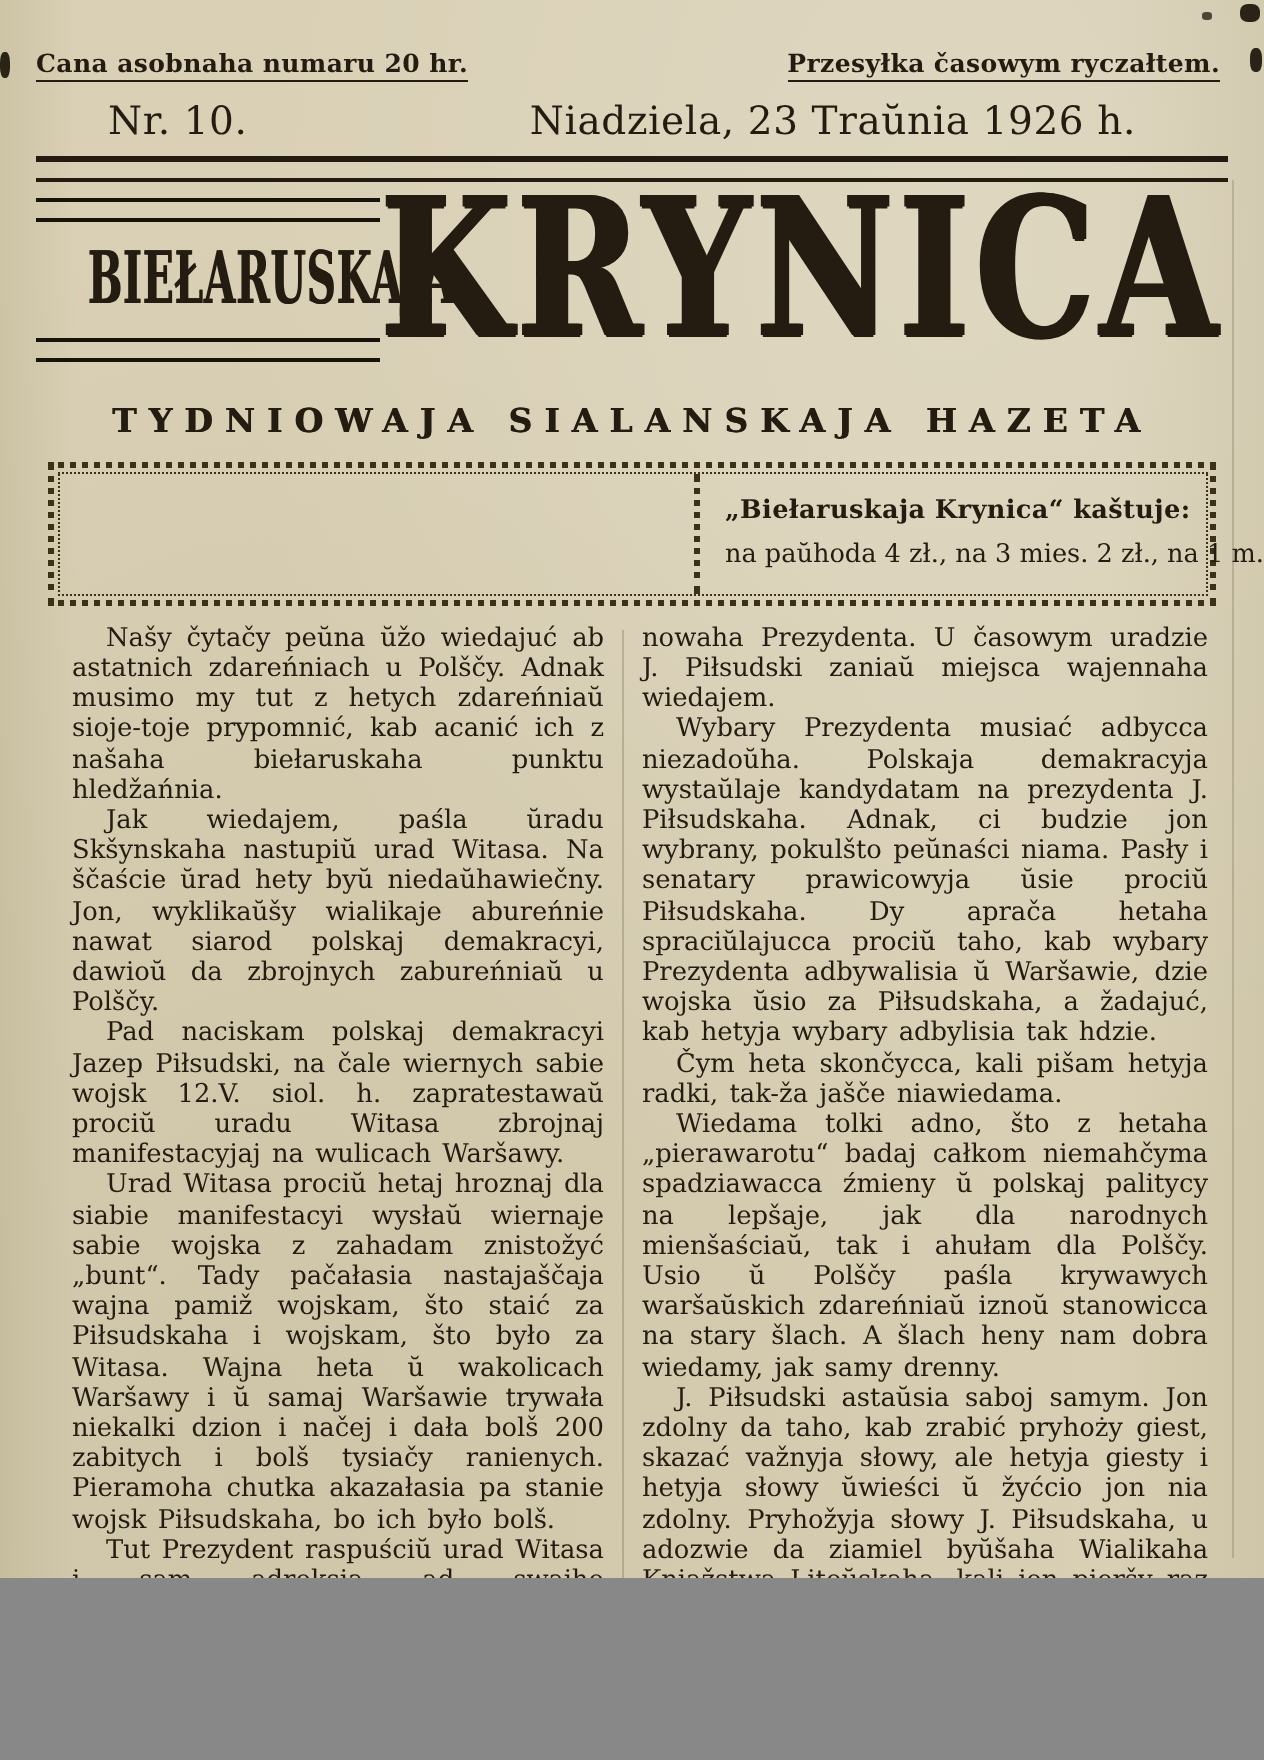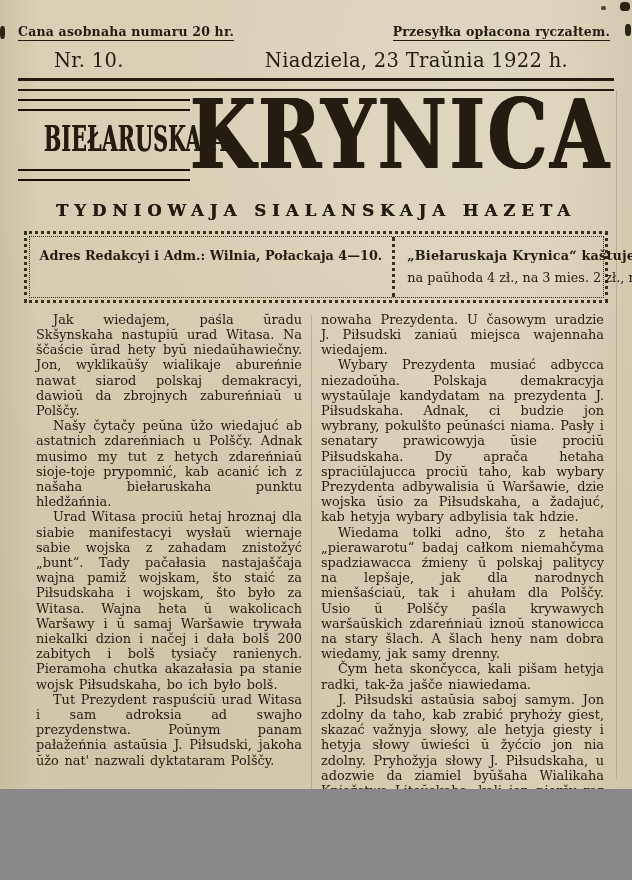--- a/index.html
+++ b/index.html
@@ -86,65 +86,65 @@
 
   <div class="speck sp1"></div>
   <div class="speck sp2"></div>
   <div class="speck sp3"></div>
   <div class="speck sp4"></div>
   <div class="speck sp5"></div>
   <div class="edge-line"></div>
 
   <div class="topnotes">
     <span class="note">Cana asobnaha numaru 20 hr.</span>
-    <span class="note">Przesyłka opłacona ryczałtem.</span>
+    <span class="note">Przesyłka časowym ryczałtem.</span>
   </div>
 
   <div class="issue-row">
     <span>Nr. 10.</span>
-    <span>Niadziela, 23 Traŭnia 1922 h.</span>
+    <span>Niadziela, 23 Traŭnia 1926 h.</span>
   </div>
 
   <div class="double-rule"></div>
 
   <div class="masthead">
     <div class="kicker-block">
       <div class="dbl"></div>
       <div class="kicker">BIEŁARUSKAJA</div>
       <div class="dbl"></div>
     </div>
     <div class="title">KRYNICA</div>
   </div>
 
   <div class="subtitle">TYDNIOWAJA SIALANSKAJA HAZETA</div>
 
   <div class="info-box">
     <div class="info-inner">
       <div class="cell left">
-        <div>Adres Redakcyi i Adm.: Wilnia, Połackaja 4—10.</div>
       </div>
       <div class="cell right">
         <div><b>„Biełaruskaja Krynica“ kaštuje:</b></div>
         <div>na paŭhoda 4 zł., na 3 mies. 2 zł., na 1 m. 1 zł.</div>
       </div>
     </div>
   </div>
 
   <div class="body-cols">
     <div class="col col1">
+      <p>Našy čytačy peŭna ŭžo wiedajuć ab astatnich zdareńniach u Polščy. Adnak musimo my tut z hetych zdareńniaŭ sioje-toje prypomnić, kab acanić ich z našaha biełaruskaha punktu hledžańnia.</p>
       <p>Jak wiedajem, paśla ŭradu Skšynskaha nastupiŭ urad Witasa. Na ščaście ŭrad hety byŭ niedaŭhawiečny. Jon, wyklikaŭšy wialikaje abureńnie nawat siarod polskaj demakracyi, dawioŭ da zbrojnych zabureńniaŭ u Polščy.</p>
-      <p>Našy čytačy peŭna ŭžo wiedajuć ab astatnich zdareńniach u Polščy. Adnak musimo my tut z hetych zdareńniaŭ sioje-toje prypomnić, kab acanić ich z našaha biełaruskaha punktu hledžańnia.</p>
+      <p>Pad naciskam polskaj demakracyi Jazep Piłsudski, na čale wiernych sabie wojsk 12.V. siol. h. zapratestawaŭ prociŭ uradu Witasa zbrojnaj manifestacyjaj na wulicach Waršawy.</p>
       <p>Urad Witasa prociŭ hetaj hroznaj dla siabie manifestacyi wysłaŭ wiernaje sabie wojska z zahadam znistožyć „bunt“. Tady pačałasia nastajaščaja wajna pamiž wojskam, što staić za Piłsudskaha i wojskam, što było za Witasa. Wajna heta ŭ wakolicach Waršawy i ŭ samaj Waršawie trywała niekalki dzion i načej i dała bolš 200 zabitych i bolš tysiačy ranienych. Pieramoha chutka akazałasia pa stanie wojsk Piłsudskaha, bo ich było bolš.</p>
       <p>Tut Prezydent raspuściŭ urad Witasa i sam adroksia ad swajho prezydenstwa. Poŭnym panam pałažeńnia astaŭsia J. Piłsudski, jakoha ŭžo nat' nazwali dyktataram Polščy.</p>
 
     </div>
     <div class="col-rule"></div>
     <div class="col col2">
       <p class="noindent">nowaha Prezydenta. U časowym uradzie J. Piłsudski zaniaŭ miejsca wajennaha wiedajem.</p>
       <p>Wybary Prezydenta musiać adbycca niezadoŭha. Polskaja demakracyja wystaŭlaje kandydatam na prezydenta J. Piłsudskaha. Adnak, ci budzie jon wybrany, pokulšto peŭnaści niama. Pasły i senatary prawicowyja ŭsie prociŭ Piłsudskaha. Dy aprača hetaha spraciŭlajucca prociŭ taho, kab wybary Prezydenta adbywalisia ŭ Waršawie, dzie wojska ŭsio za Piłsudskaha, a žadajuć, kab hetyja wybary adbylisia tak hdzie.</p>
+      <p>Čym heta skončycca, kali pišam hetyja radki, tak-ža jašče niawiedama.</p>
       <p>Wiedama tolki adno, što z hetaha „pierawarotu“ badaj całkom niemahčyma spadziawacca źmieny ŭ polskaj palitycy na lepšaje, jak dla narodnych mienšaściaŭ, tak i ahułam dla Polščy. Usio ŭ Polščy paśla krywawych waršaŭskich zdareńniaŭ iznoŭ stanowicca na stary šlach. A šlach heny nam dobra wiedamy, jak samy drenny.</p>
-      <p>Čym heta skončycca, kali pišam hetyja radki, tak-ža jašče niawiedama.</p>
       <p>J. Piłsudski astaŭsia saboj samym. Jon zdolny da taho, kab zrabić pryhoży giest, skazać važnyja słowy, ale hetyja giesty i hetyja słowy ŭwieści ŭ žyćcio jon nia zdolny. Pryhožyja słowy J. Piłsudskaha, u adozwie da ziamiel byŭšaha Wialikaha Kniažstwa Litoŭskaha, kali jon pieršy raz zajmaŭ Wilniu, tolki sławami i astalisia. Pany ŭziali ŭ ruki ŭładu i zapanawali nad Polščaj, jak zachacieli. Na padobnuju darohu stanowicca J. Piłsudski i na hety raz. Dyk i ciapier musić buduć padobnyja wyniki z jaho „pierawarotu“.</p>
       <p>Słowam pačynajecca ŭ Polščy iznoŭ palityka pawodle pahaworki: „z początku Panie Macieju“! Woś-ža hetaje dla nas duža hroznaje „z początku“ i zmušaje nas adnosicca da astatnich padziejaŭ u Polščy duža krytyčna i aściarožna.</p>
     </div>
   </div>
 
 </div>
 
 </body></html>

